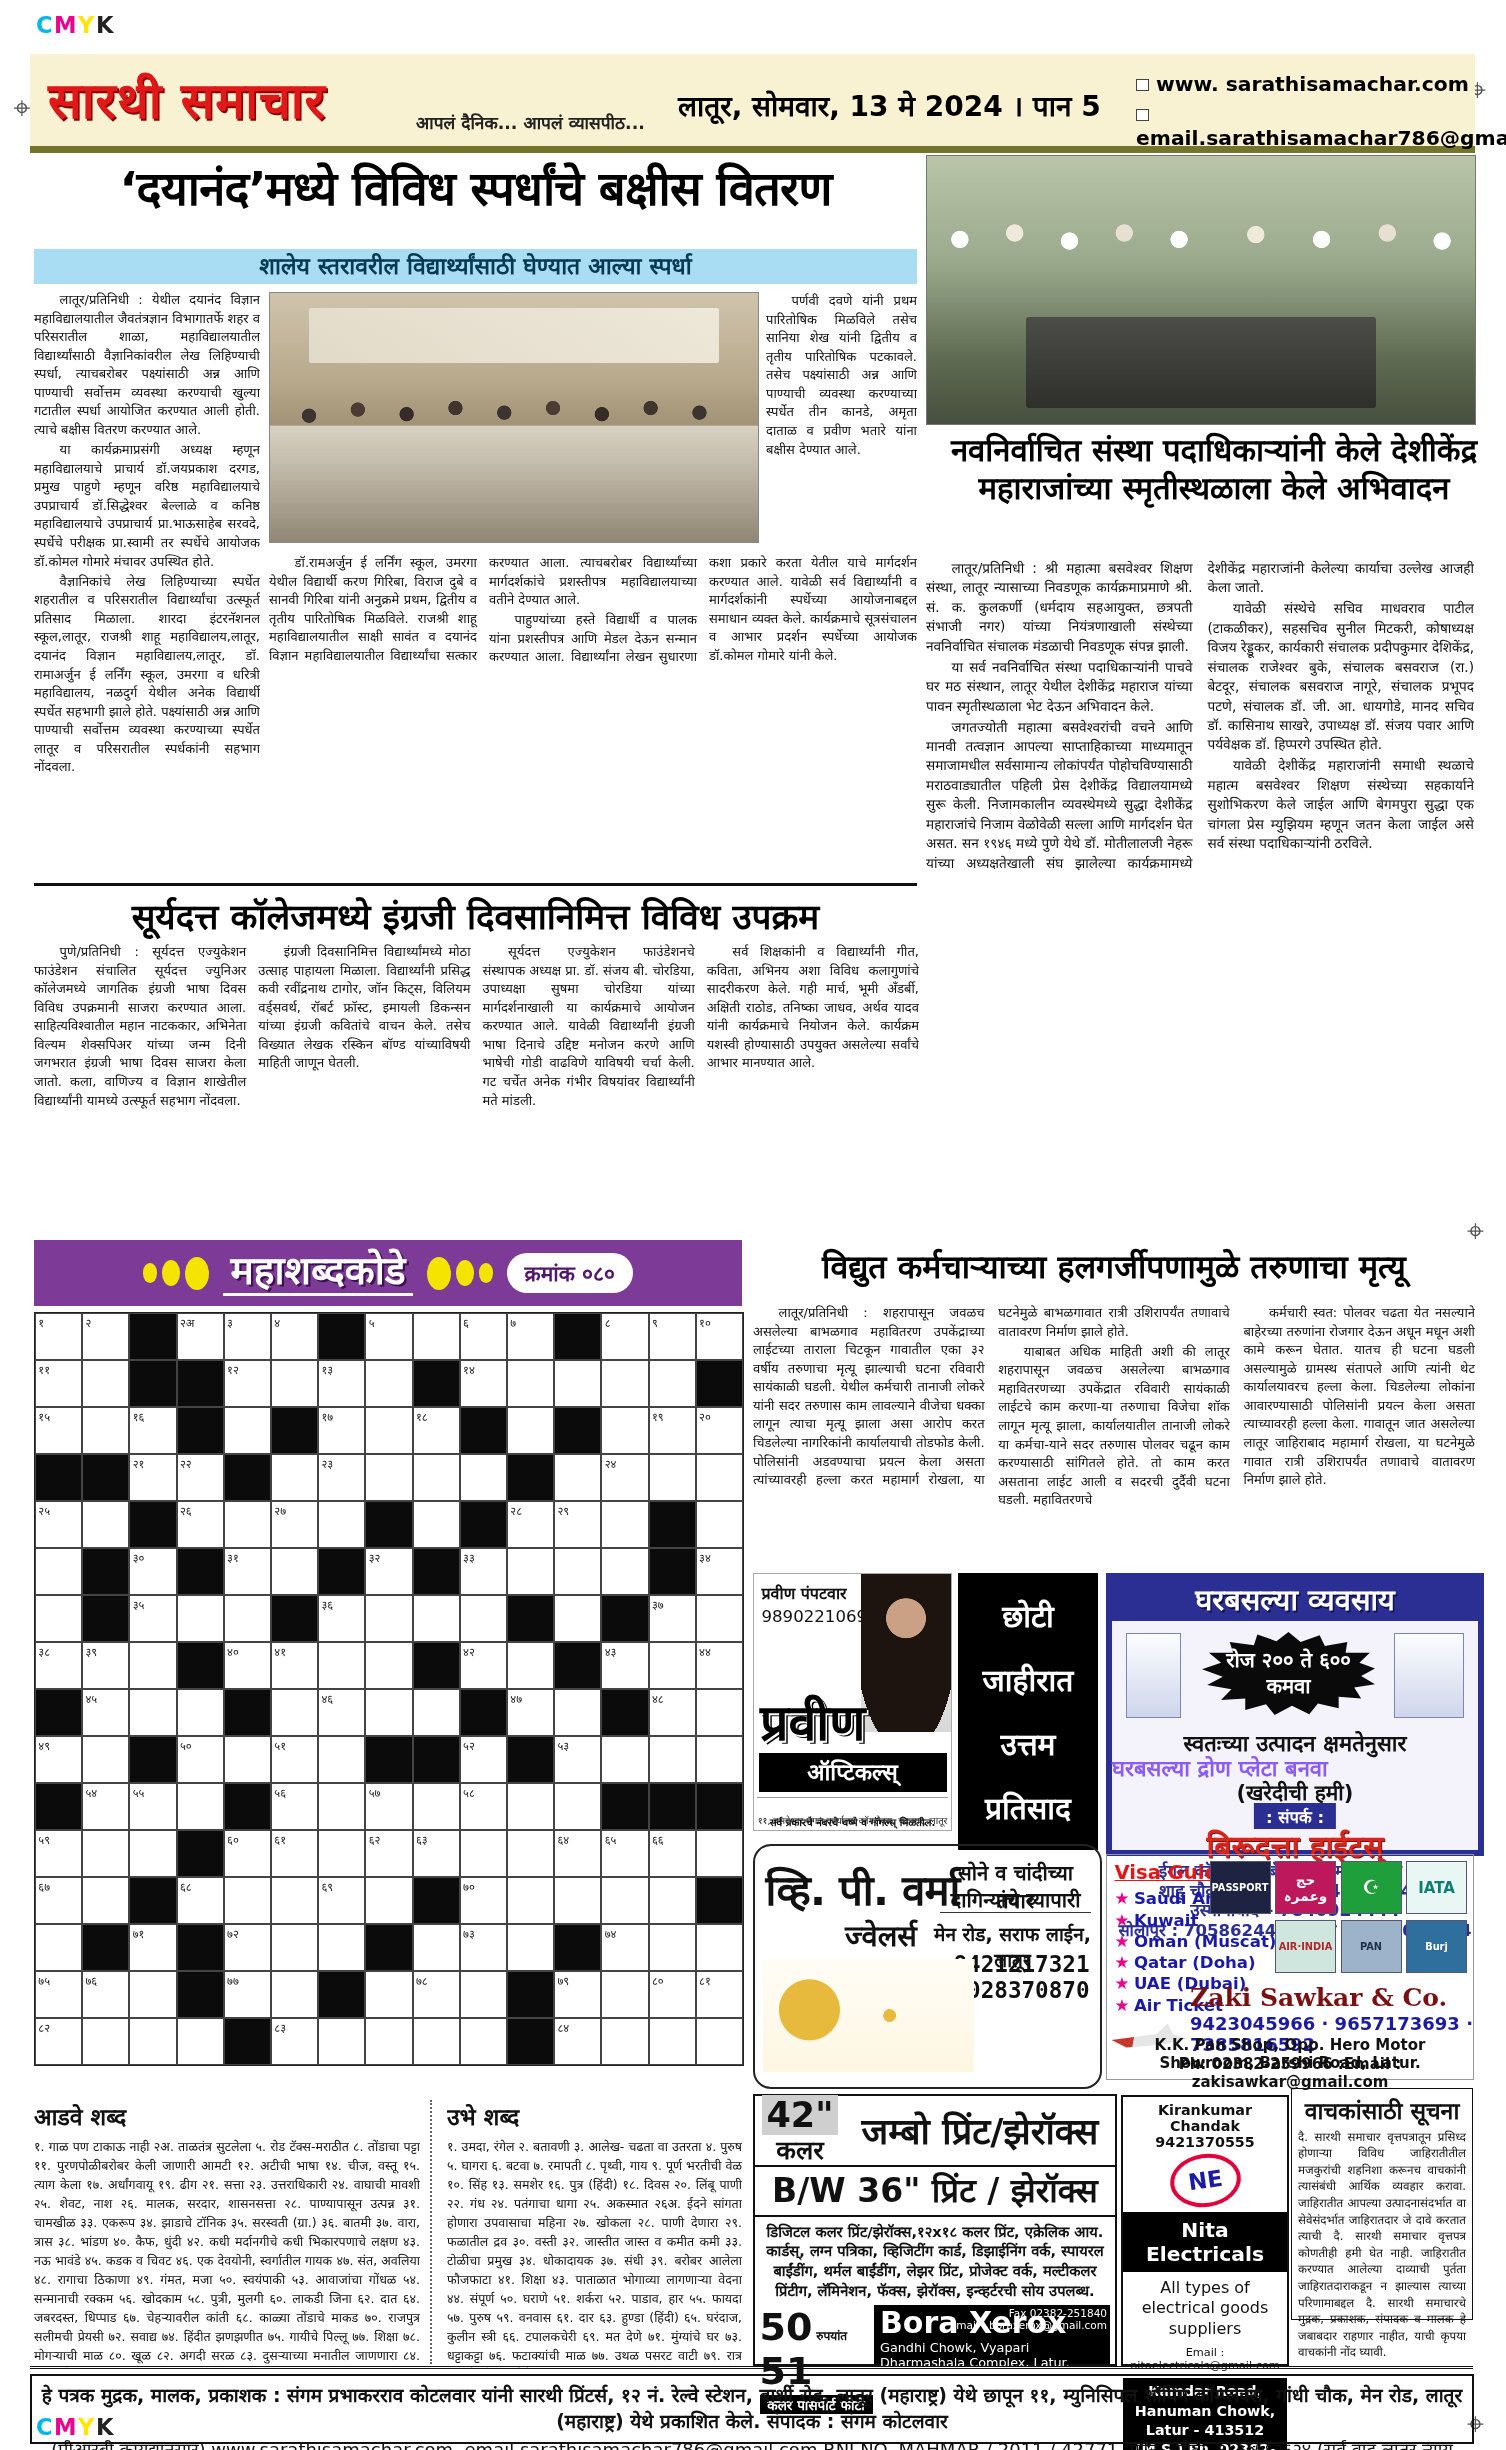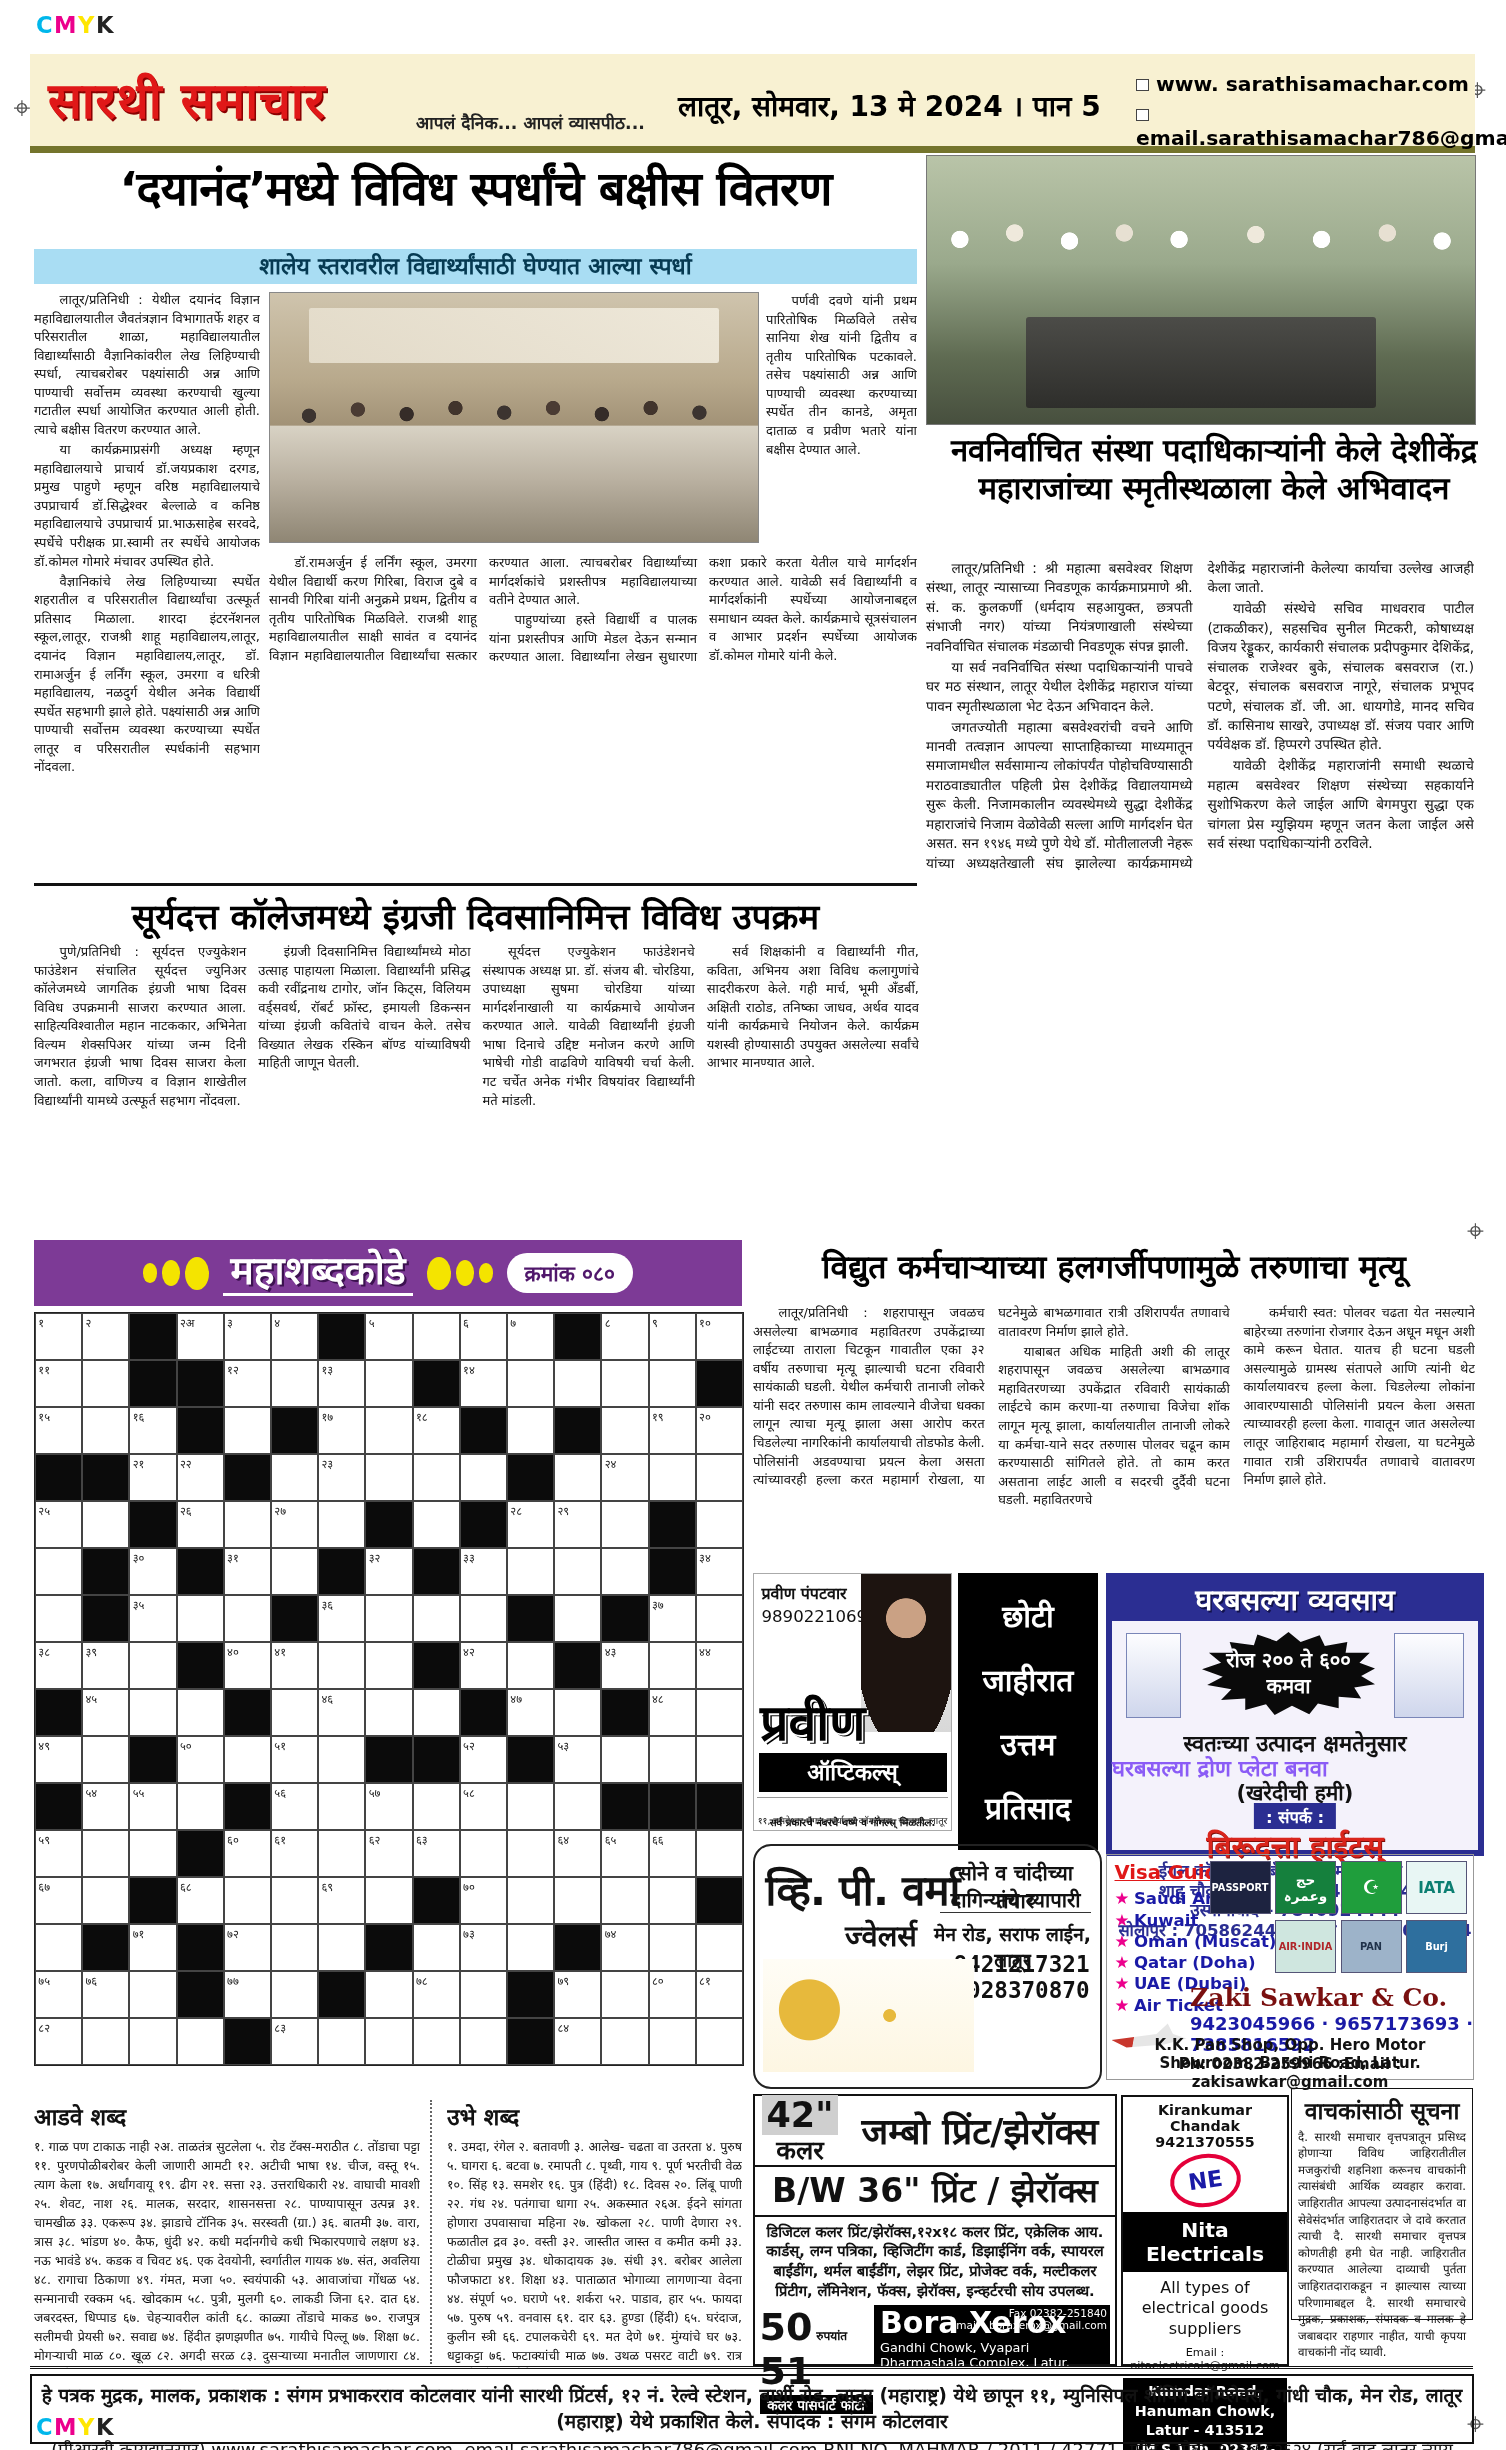--- a/index.html
+++ b/index.html
@@ -736,21 +736,21 @@
     <div class="stars">
         <div class="star-item"><span class="st">★</span>Saudi Arabia</div>
         <div class="star-item"><span class="st">★</span>Kuwait</div>
         <div class="star-item"><span class="st">★</span>Oman (Muscat)</div>
         <div class="star-item"><span class="st">★</span>Qatar (Doha)</div>
         <div class="star-item"><span class="st">★</span>UAE (Dubai)</div>
         <div class="star-item"><span class="st">★</span>Air Ticket</div>
       </div>
     <div class="logos">
       <div class="logo-box" style="background:#1d2340">PASSPORT</div>
-      <div class="logo-box" style="background:#15803d;font-size:13.6px">حج وعمرہ</div>
+      <div class="logo-box" style="background:#be185d;font-size:13.6px">حج وعمرہ</div>
       <div class="logo-box" style="background:#1f9e3c;font-size:19.6px">☪</div>
       <div class="logo-box" style="background:#e8f6f4;color:#0c7f72;font-size:15px">IATA</div>
       <div class="logo-box" style="background:#cfe6df;color:#b0262a;font-size:9.8px">AIR·INDIA</div>
       <div class="logo-box" style="background:#9db3c9;color:#20324a">PAN</div>
       <div class="logo-box" style="background:#2e6f9e">Burj</div>
     </div>
     <div class="plane"></div>
     <div class="brand">Zaki Sawkar &amp; Co.</div>
     <div class="phones">9423045966 · 9657173693 · 7385816592</div>
     <div class="a1">K.K. Pan Shop, Opp. Hero Motor Showroom, Barshi Road, Latur.</div>

